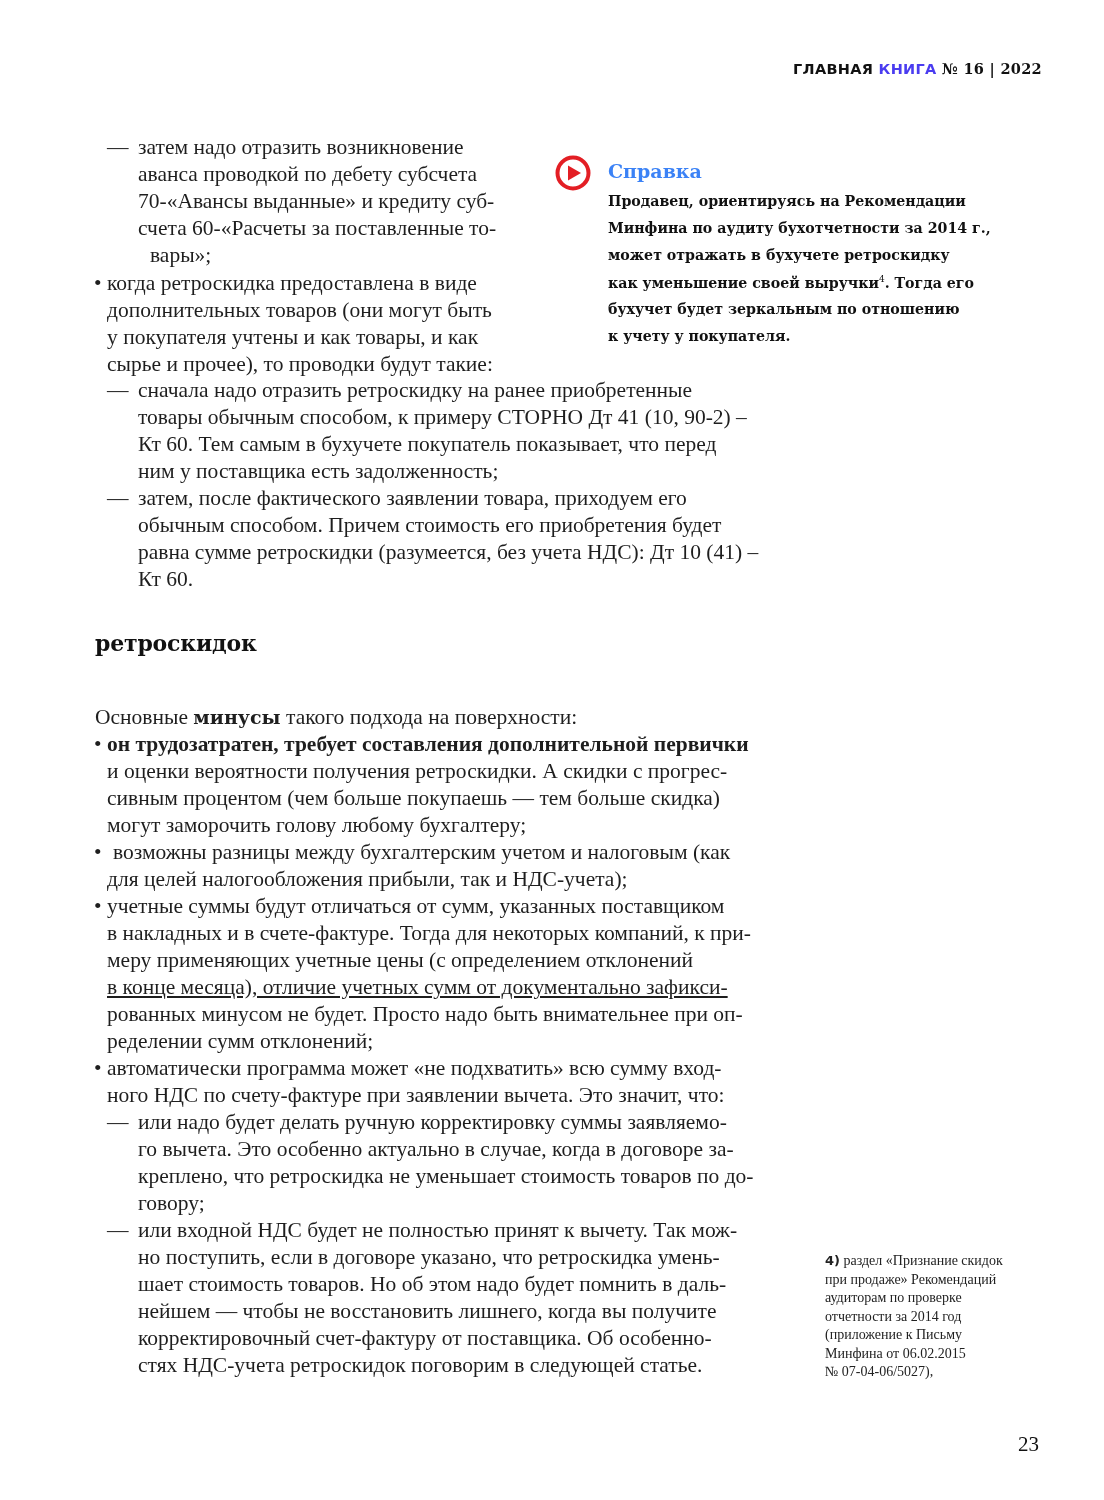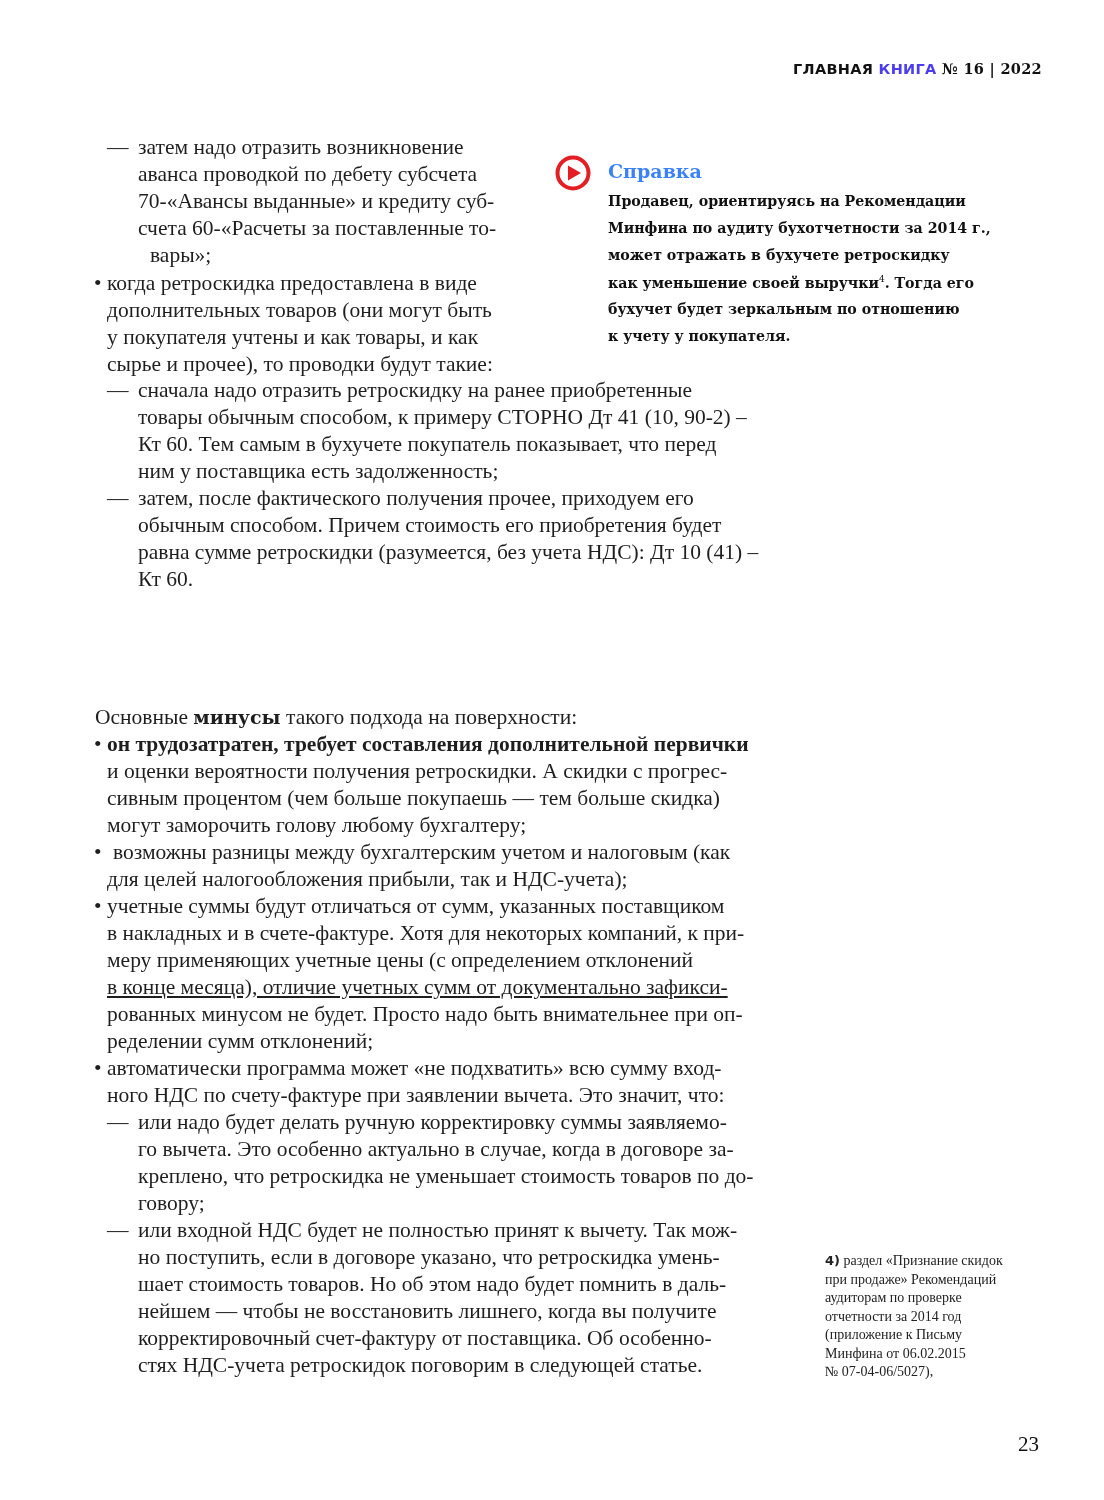--- a/index.html
+++ b/index.html
@@ -70,35 +70,35 @@
       <div class="line" style="left: 107px; top: 270px;">когда ретроскидка предоставлена в виде</div>
       <div class="line" style="left: 107px; top: 297px;">дополнительных товаров (они могут быть</div>
       <div class="line" style="left: 107px; top: 324px;">у покупателя учтены и как товары, и как</div>
       <div class="line" style="left: 107px; top: 351px;">сырье и прочее), то проводки будут такие:</div>
       <div class="marker" style="left: 107px; top: 377px;">—</div>
       <div class="line" style="left: 138px; top: 377px;">сначала надо отразить ретроскидку на ранее приобретенные</div>
       <div class="line" style="left: 138px; top: 404px;">товары обычным способом, к примеру СТОРНО Дт 41 (10, 90-2) –</div>
       <div class="line" style="left: 138px; top: 431px;">Кт 60. Тем самым в бухучете покупатель показывает, что перед</div>
       <div class="line" style="left: 138px; top: 458px;">ним у поставщика есть задолженность;</div>
       <div class="marker" style="left: 107px; top: 485px;">—</div>
-      <div class="line" style="left: 138px; top: 485px;">затем, после фактического получения прочее, приходуем его</div>
+      <div class="line" style="left: 138px; top: 485px;">затем, после фактического заявлении товара, приходуем его</div>
       <div class="line" style="left: 138px; top: 512px;">обычным способом. Причем стоимость его приобретения будет</div>
       <div class="line" style="left: 138px; top: 539px;">равна сумме ретроскидки (разумеется, без учета НДС): Дт 10 (41) –</div>
       <div class="line" style="left: 138px; top: 566px;">Кт 60.</div>
       <div class="marker" style="left: 94px; top: 731px;">•</div>
       <div class="line" style="left: 107px; top: 731px; font-weight: bold;">он трудозатратен, требует составления дополнительной первички</div>
       <div class="line" style="left: 107px; top: 758px;">и оценки вероятности получения ретроскидки. А скидки с прогрес-</div>
       <div class="line" style="left: 107px; top: 785px;">сивным процентом (чем больше покупаешь — тем больше скидка)</div>
       <div class="line" style="left: 107px; top: 812px;">могут заморочить голову любому бухгалтеру;</div>
       <div class="marker" style="left: 94px; top: 839px;">•</div>
       <div class="line" style="left: 113px; top: 839px;">возможны разницы между бухгалтерским учетом и налоговым (как</div>
       <div class="line" style="left: 107px; top: 866px;">для целей налогообложения прибыли, так и НДС-учета);</div>
       <div class="marker" style="left: 94px; top: 893px;">•</div>
       <div class="line" style="left: 107px; top: 893px;">учетные суммы будут отличаться от сумм, указанных поставщиком</div>
-      <div class="line" style="left: 107px; top: 920px;">в накладных и в счете-фактуре. Хотя для некоторых компаний, к при-</div>
+      <div class="line" style="left: 107px; top: 920px;">в накладных и в счете-фактуре. Тогда для некоторых компаний, к при-</div>
       <div class="line" style="left: 107px; top: 947px;">меру применяющих учетные цены (с определением отклонений</div>
       <div class="line" style="left: 107px; top: 974px; text-decoration: underline;">в конце месяца), отличие учетных сумм от документально зафикси-</div>
       <div class="line" style="left: 107px; top: 1001px;">рованных минусом не будет. Просто надо быть внимательнее при оп-</div>
       <div class="line" style="left: 107px; top: 1028px;">ределении сумм отклонений;</div>
       <div class="marker" style="left: 94px; top: 1055px;">•</div>
       <div class="line" style="left: 107px; top: 1055px;">автоматически программа может «не подхватить» всю сумму вход-</div>
       <div class="line" style="left: 107px; top: 1082px;">ного НДС по счету-фактуре при заявлении вычета. Это значит, что:</div>
       <div class="marker" style="left: 107px; top: 1109px;">—</div>
       <div class="line" style="left: 138px; top: 1109px;">или надо будет делать ручную корректировку суммы заявляемо-</div>
       <div class="line" style="left: 138px; top: 1136px;">го вычета. Это особенно актуально в случае, когда в договоре за-</div>
@@ -122,20 +122,21 @@
     <div class="sidebar-title">Справка</div>
     <div class="sidebar-line" style="top:38px">Продавец, ориентируясь на Рекомендации</div>
     <div class="sidebar-line" style="top:65px">Минфина по аудиту бухотчетности за 2014 г.,</div>
     <div class="sidebar-line" style="top:92px">может отражать в бухучете ретроскидку</div>
     <div class="sidebar-line" style="top:119px"><span>как уменьшение своей выручки</span><span class="sup">4</span><span>. Тогда его</span></div>
     <div class="sidebar-line" style="top:146px">бухучет будет зеркальным по отношению</div>
     <div class="sidebar-line" style="top:173px">к учету у покупателя.</div>
   </div>
 
   <div class="heading" style="top:628px">
+    <div>ретроскидок</div>
   </div>
 
   <div class="footnote">
     <span class="fn-num">4)</span><span> раздел «Признание скидок</span><br>
     <span>при продаже» Рекомендаций</span><br>
     <span>аудиторам по проверке</span><br>
     <span>отчетности за 2014 год</span><br>
     <span>(приложение к Письму</span><br>
     <span>Минфина от 06.02.2015</span><br>
     <span>№ 07-04-06/5027),</span>

